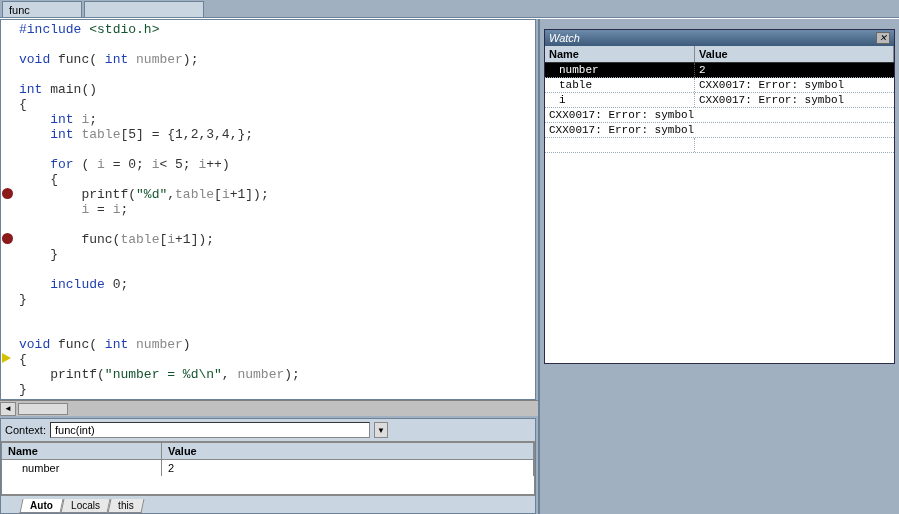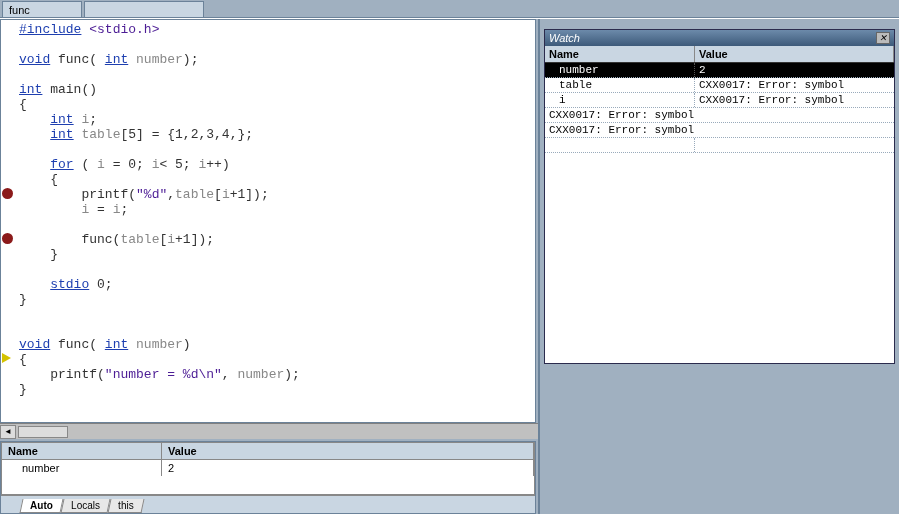--- a/index.html
+++ b/index.html
@@ -83,22 +83,22 @@
   .code {
     font-family: Consolas, "Courier New", monospace;
     font-size: 13px;
     line-height: 15px;
     white-space: pre;
     padding: 2px 4px;
     color: #333;
     flex:1;
     overflow:hidden;
   }
-  .kw { color: #1e3fb0; text-decoration: underline; }
-  .str { color: #4c1d95; }
+  .kw { color: #1e3fb0; }
+  .str { color: #14532d; }
   .gray { color: #888; }
   .hscroll {
     height: 16px;
     background: #c0c0c0;
     border-top: 1px solid #808080;
     display:flex;
     align-items:center;
   }
   .hscroll .btn {
     width:16px;height:14px;background:#ddd;border:1px solid #888;
@@ -241,36 +241,41 @@
     <span class="kw">int</span> <span class="gray">table</span>[5] = {1,2,3,4,};
 
     <span class="kw">for</span> ( <span class="gray">i</span> = 0; <span class="gray">i</span>&lt; 5; <span class="gray">i</span>++)
     {
         printf(<span class="str">"%d"</span>,<span class="gray">table</span>[<span class="gray">i</span>+1]);
         <span class="gray">i</span> = <span class="gray">i</span>;
 
         func(<span class="gray">table</span>[<span class="gray">i</span>+1]);
     }
 
-    <span class="kw">stdio</span> 0;
+    <span class="kw">include</span> 0;
 }
 
 
 <span class="kw">void</span> func( <span class="kw">int</span> <span class="gray">number</span>)
 {
     printf(<span class="str">"number = %d\n"</span>, <span class="gray">number</span>);
 }
 </div>
     </div>
     <div class="hscroll">
       <div class="btn">◄</div>
       <div class="thumb"></div>
     </div>
 
     <div class="locals-pane">
+      <div class="context-row">
+        <label>Context:</label>
+        <div class="context-field">func(int)</div>
+        <div class="dropbtn">▼</div>
+      </div>
       <div class="locals-grid">
         <div class="grid-head">
           <div class="cell name">Name</div>
           <div class="cell val">Value</div>
         </div>
         <div class="grid-body" id="locals-body">
             <div class="grid-row">
               <div class="cell name" style="padding-left:20px">number</div>
               <div class="cell val">2</div>
             </div>

